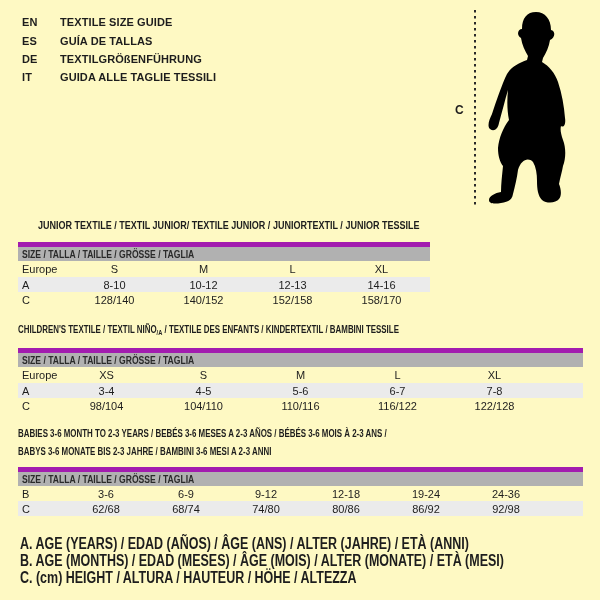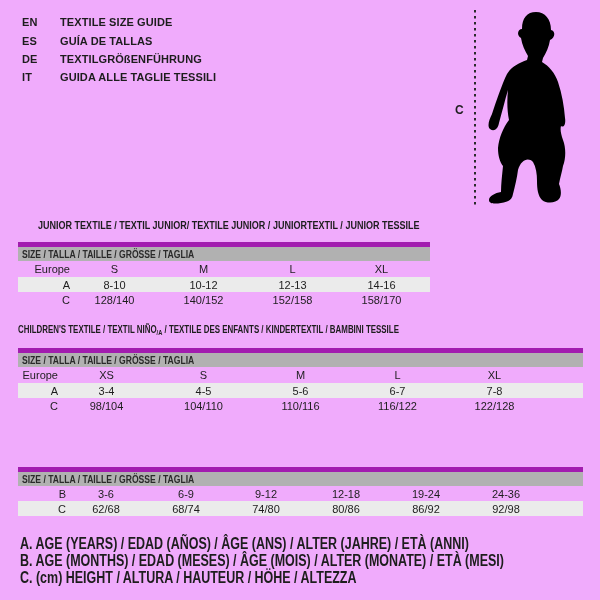--- a/index.html
+++ b/index.html
@@ -1,17 +1,17 @@
 <!DOCTYPE html>
 <html><head>
 <meta charset="utf-8">
 <style>
   html,body { margin:0; padding:0; background:#fff; }
   #canvas {
-    position:relative; width:600px; height:600px; background:#f0abfc;
+    position:relative; width:600px; height:600px; background:#fef9c3;
     color:#1d1d1d; font-family:"Liberation Sans","DejaVu Sans",sans-serif;
     overflow:hidden;
   }
   .abs { position:absolute; }
 
   
   .langs { position:absolute; left:22px; top:13px; }
   .lang-row { display:flex; height:18.4px; align-items:center;
               font-weight:bold; font-size:11px; letter-spacing:0.1px; }
   .lang-code { width:38px; flex:0 0 38px; }
@@ -23,21 +23,21 @@
   .cx82  { transform:scaleX(.82); }
 
   .sec-title { position:absolute; font-weight:bold; font-size:11px;
                line-height:17.5px; white-space:nowrap; }
   .subscript { font-size:8px; position:relative; top:2px; }
 
   table.size-table { position:absolute; border-collapse:collapse;
                      table-layout:fixed; font-size:11px; }
   .size-table td { padding:0; vertical-align:middle; text-align:center;
                    overflow:hidden; white-space:nowrap; }
-  .size-table td.lbl  { text-align:right; padding-left:4px; }
+  .size-table td.lbl  { text-align:left; padding-left:4px; }
   .size-table tr.bar-row td {
     background:#b1b1b1; border-top:5px solid #a21caf; height:14px;
     text-align:left; padding-left:4px; font-weight:bold; color:#2a2a2a;
   }
   .size-table tr.r-first td { height:16px; }
   .size-table tr.r-data  td { height:15px; }
   .size-table tr.shaded  td { background:#ebebeb; }
 
   .legend { position:absolute; left:20px; top:535px; }
   .legend-line { height:17.2px; font-weight:bold; font-size:16px; }
@@ -204,20 +204,24 @@
         <td>98/104</td>
         <td>104/110</td>
         <td>110/116</td>
         <td>116/122</td>
         <td>122/128</td>
         <td class="fill"></td>
       </tr>
     </tbody>
   </table>
 
+  <div class="sec-title" style="left:18px; top:425px;">
+    <div><span class="cond cx72">BABIES 3-6 MONTH TO 2-3 YEARS / BEBÉS 3-6 MESES A 2-3 AÑOS / BÉBÉS 3-6 MOIS À 2-3 ANS /</span></div>
+    <div><span class="cond cx72">BABYS 3-6 MONATE BIS 2-3 JAHRE / BAMBINI 3-6 MESI A 2-3 ANNI</span></div>
+  </div>
 
   <table class="size-table" style="left:18px; top:467px; width:565px;">
     <colgroup>
       <col style="width:48px">
         <col style="width:80px">
         <col style="width:80px">
         <col style="width:80px">
       <col style="width:80px">
         <col style="width:80px">
         <col style="width:80px">

